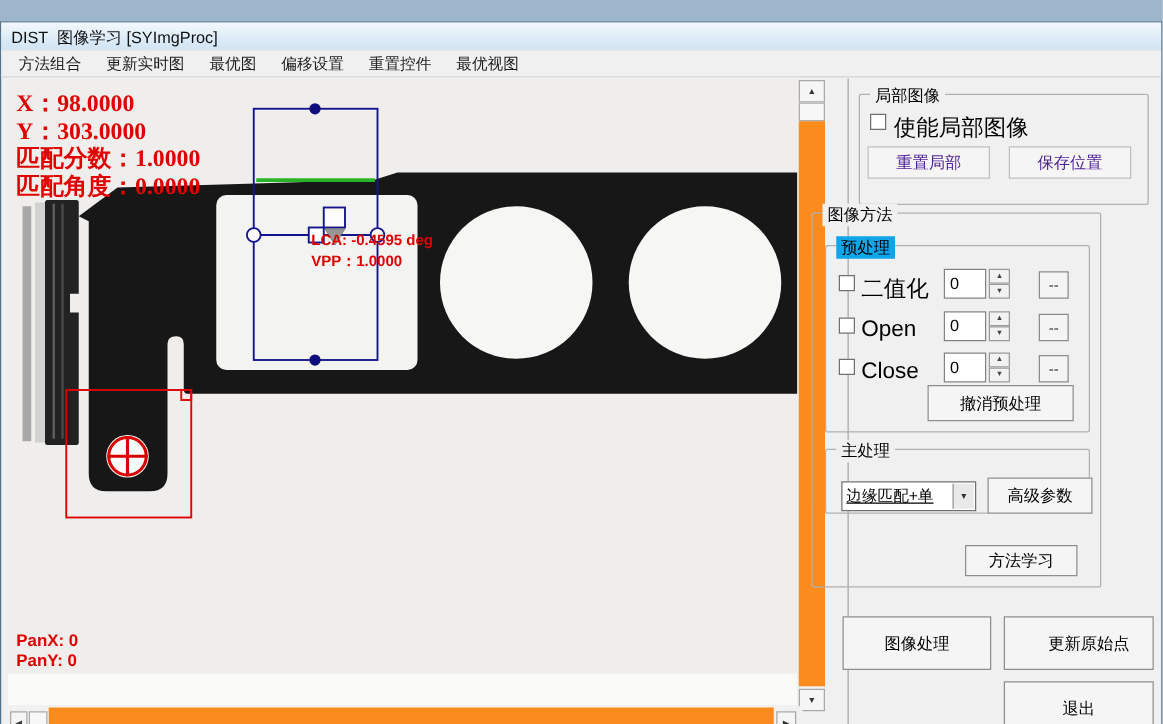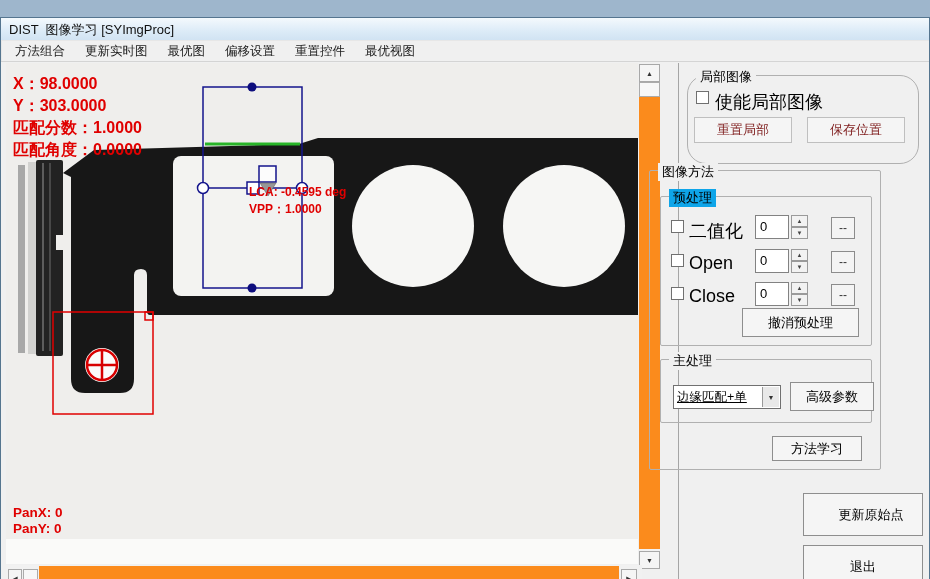--- a/index.html
+++ b/index.html
@@ -8,41 +8,41 @@
     background:linear-gradient(to bottom,#f4f9fd,#dcebf7 60%,#d1e3f3);border-bottom:1px solid #c8d6e2;}
   .title-text{position:absolute;left:8px;top:3px;font-size:13px;color:#111;white-space:pre;}
   .menubar{position:absolute;left:0;top:22px;width:100%;height:22px;background:#f0f0f0;
     border-bottom:1px solid #d4d4d4;box-shadow:inset 1px 1px 0 #e7e7e7;display:flex;align-items:stretch;padding-left:4px;box-sizing:border-box;}
   .menu-item{font-size:12.5px;color:#1c1c1c;padding:3px 10px 0 10px;cursor:default;}
 
   
   .canvas{position:absolute;left:5px;top:45px;width:632px;height:501px;background:#efeeec;overflow:hidden;}
   .canvas svg{position:absolute;left:0;top:0;}
   .ovl{position:absolute;color:#e00000;font-weight:bold;white-space:pre;}
-  .readout{font-size:16px;line-height:22px;}
+  .readout{font-size:19px;line-height:22px;font-family:Liberation Serif, serif;}
   .pan{font-size:13.5px;line-height:16px;}
   .matchlab{font-size:12px;line-height:17px;}
 
   
   .vscroll{position:absolute;left:638px;top:46px;width:21px;height:505px;background:#f1f1f1;}
   .hscroll{position:absolute;left:5px;top:547px;width:636px;height:26px;background:#f1f1f1;}
   .sb-btn{position:absolute;background:#f5f5f5;border:1px solid #a8a8a8;box-sizing:border-box;
     display:flex;align-items:center;justify-content:center;font-size:7px;color:#333;cursor:pointer;}
   .sb-thumb{position:absolute;background:#f7f7f7;border:1px solid #ababab;box-sizing:border-box;cursor:pointer;}
   .sb-track{position:absolute;cursor:pointer;}
   .sep-line{position:absolute;left:677px;top:45px;width:1px;height:529px;background:#a5a5a5;}
   .bottom-glass{position:absolute;left:0;bottom:0;width:100%;height:4px;
     background:linear-gradient(to bottom,#a9c7e2,#6f9cc6);}
 
   
   .groupbox{position:absolute;border:1px solid #b0b0b0;border-radius:2px;box-sizing:border-box;}
   .group-label{position:absolute;top:-8px;left:8px;background:#f0f0f0;padding:0 4px;font-size:13px;color:#000;}
   .btn{position:absolute;background:#f5f5f5;border:1px solid #8e8e8e;box-sizing:border-box;
     display:flex;align-items:center;justify-content:center;font-size:13px;color:#000;cursor:pointer;}
-  .btn.disabled{color:#7f1d1d;border-color:#bfbfbf;cursor:default;}
+  .btn.disabled{color:#4c1d95;border-color:#bfbfbf;cursor:default;}
   .checkbox{position:absolute;width:13px;height:13px;background:#fff;border:1px solid #707070;box-sizing:border-box;cursor:pointer;}
   .cb-label{position:absolute;font-size:18px;color:#000;white-space:nowrap;}
   .spin-edit{position:absolute;background:#fff;border:1px solid #828282;box-sizing:border-box;
     font-size:13px;color:#000;padding:3px 0 0 4px;}
   .spinner{position:absolute;width:17px;box-sizing:border-box;}
   .spin-up,.spin-down{position:absolute;left:0;width:17px;height:50%;background:#f2f2f2;border:1px solid #9a9a9a;
     box-sizing:border-box;display:flex;align-items:center;justify-content:center;font-size:6px;color:#444;cursor:pointer;}
   .spin-up{top:0;} .spin-down{bottom:0;}
   .dashbox{position:absolute;background:#f4f4f4;border:1px solid #8c8c8c;box-sizing:border-box;
     display:flex;align-items:center;justify-content:center;font-size:12px;color:#333;}
@@ -139,21 +139,21 @@
       </div>
     <div class="sb-thumb" style="left:17px;top:4px;width:15px;height:20px;"></div>
     <div class="sb-track" style="left:33px;top:1px;width:580px;height:24px;background:#fb8b1c;"></div>
     <div class="sb-btn" style="left:615px;top:4px;width:16px;height:20px;">
       <span>▶</span>
       </div>
   </div>
 
   <div class="sep-line"></div>
 
-  <div class="groupbox" style="left:686px;top:57px;width:232px;height:89px;border-radius:19px;">
+  <div class="groupbox" style="left:686px;top:57px;width:232px;height:89px;">
     <span class="group-label">局部图像</span>
     <div class="checkbox" style="left:8px;top:15px;"></div>
     <div class="cb-label" style="left:27px;top:14px;">使能局部图像</div>
     <div class="btn disabled" style="left:6px;top:41px;width:98px;height:26px;">重置局部</div>
     <div class="btn disabled" style="left:119px;top:41px;width:98px;height:26px;">保存位置</div>
   </div>
 
   <div class="groupbox" style="left:648px;top:152px;width:232px;height:300px;">
     <span class="group-label">图像方法</span>
 
@@ -189,29 +189,30 @@
         <div class="spinner" style="left:130px;top:85px;height:24px;">
           <div class="spin-up">▲</div>
           <div class="spin-down">▼</div>
         </div>
         <div class="dashbox" style="left:170px;top:87px;width:24px;height:22px;">--</div>
       </div>
 
       <div class="btn" style="left:81px;top:111px;width:117px;height:29px;">撤消预处理</div>
     </div>
 
-    <div class="groupbox" style="left:10px;top:188px;width:212px;height:64px;padding-left:36px;">
+    <div class="groupbox" style="left:10px;top:188px;width:212px;height:52px;padding-left:36px;">
       <span class="group-label">主处理</span>
       <div class="combo" style="left:12px;top:25px;width:108px;height:24px;">
         <span class="combo-text">边缘匹配+单</span>
         <span class="combo-arrow">▼</span>
       </div>
       <div class="btn" style="left:129px;top:22px;width:84px;height:29px;">高级参数</div>
     </div>
 
     <div class="btn" style="left:122px;top:265px;width:90px;height:25px;">方法学习</div>
   </div>
 
+  <div class="btn" style="left:673px;top:475px;width:119px;height:43px;">图像处理</div>
   <div class="btn" style="left:802px;top:475px;width:120px;height:43px;padding-left:16px;">更新原始点</div>
   <div class="btn" style="left:802px;top:527px;width:120px;height:43px;">退出</div>
 
   <div class="bottom-glass"></div>
 </div>
 
 </body></html>

